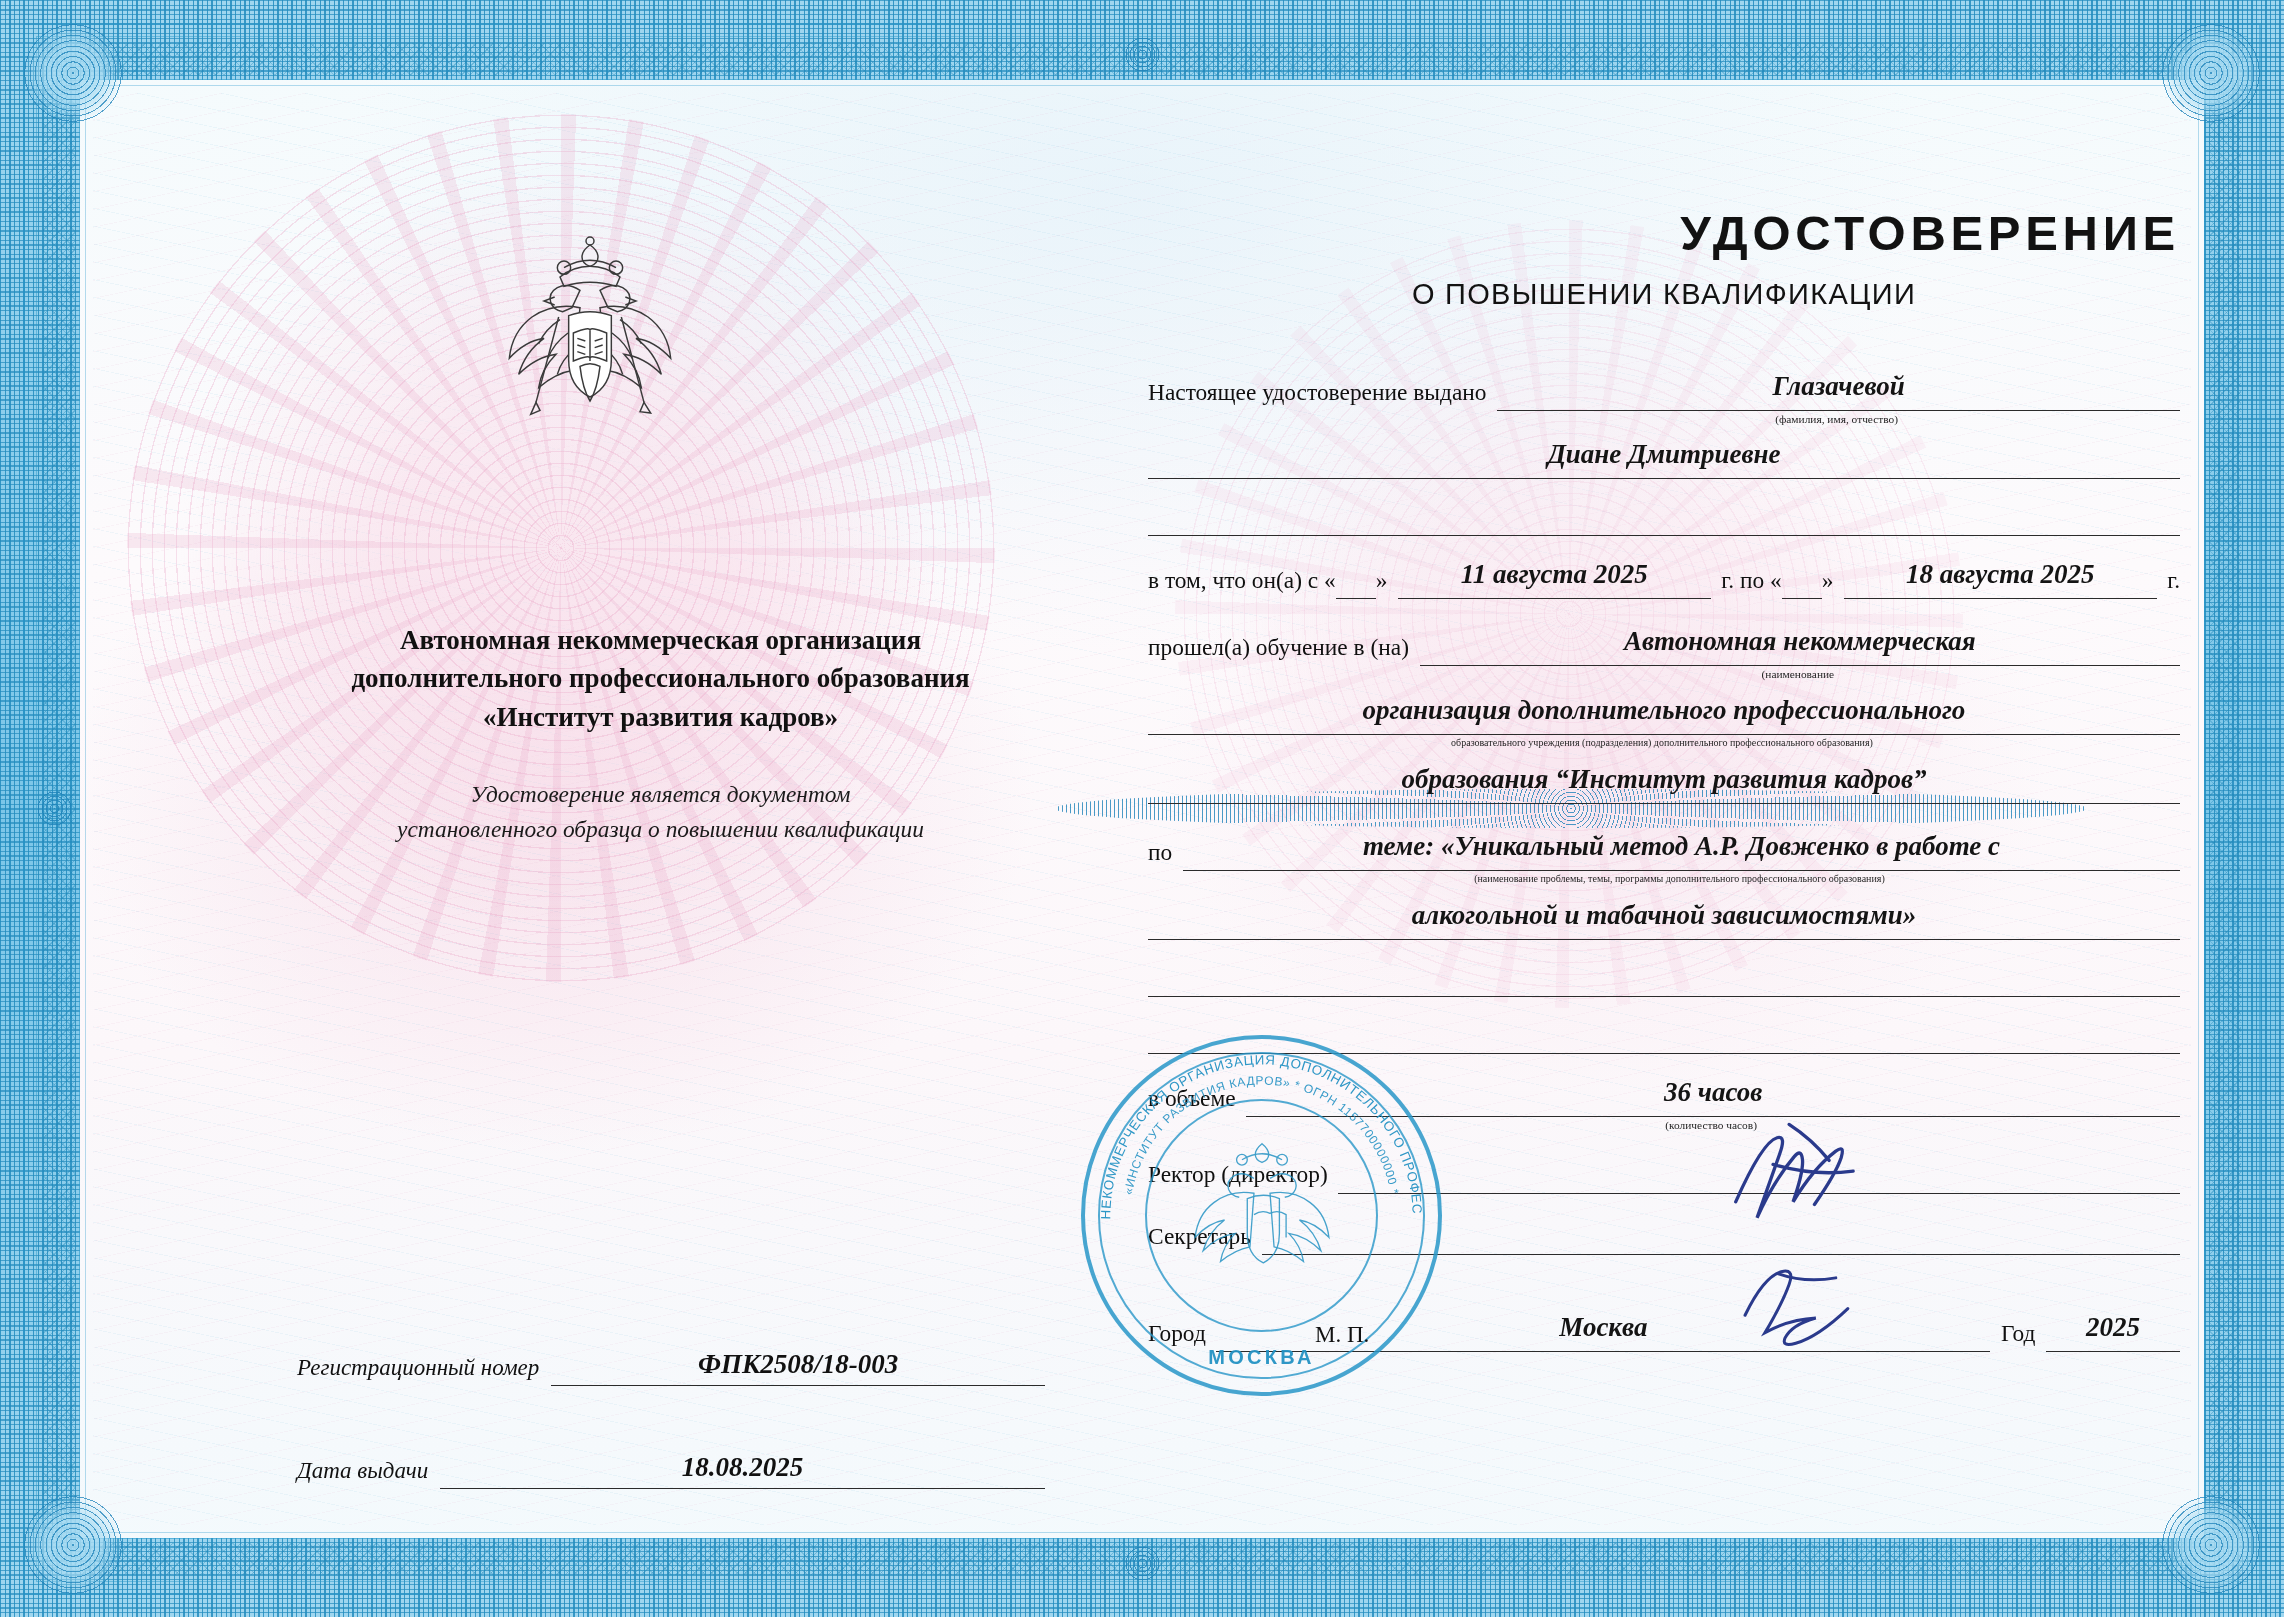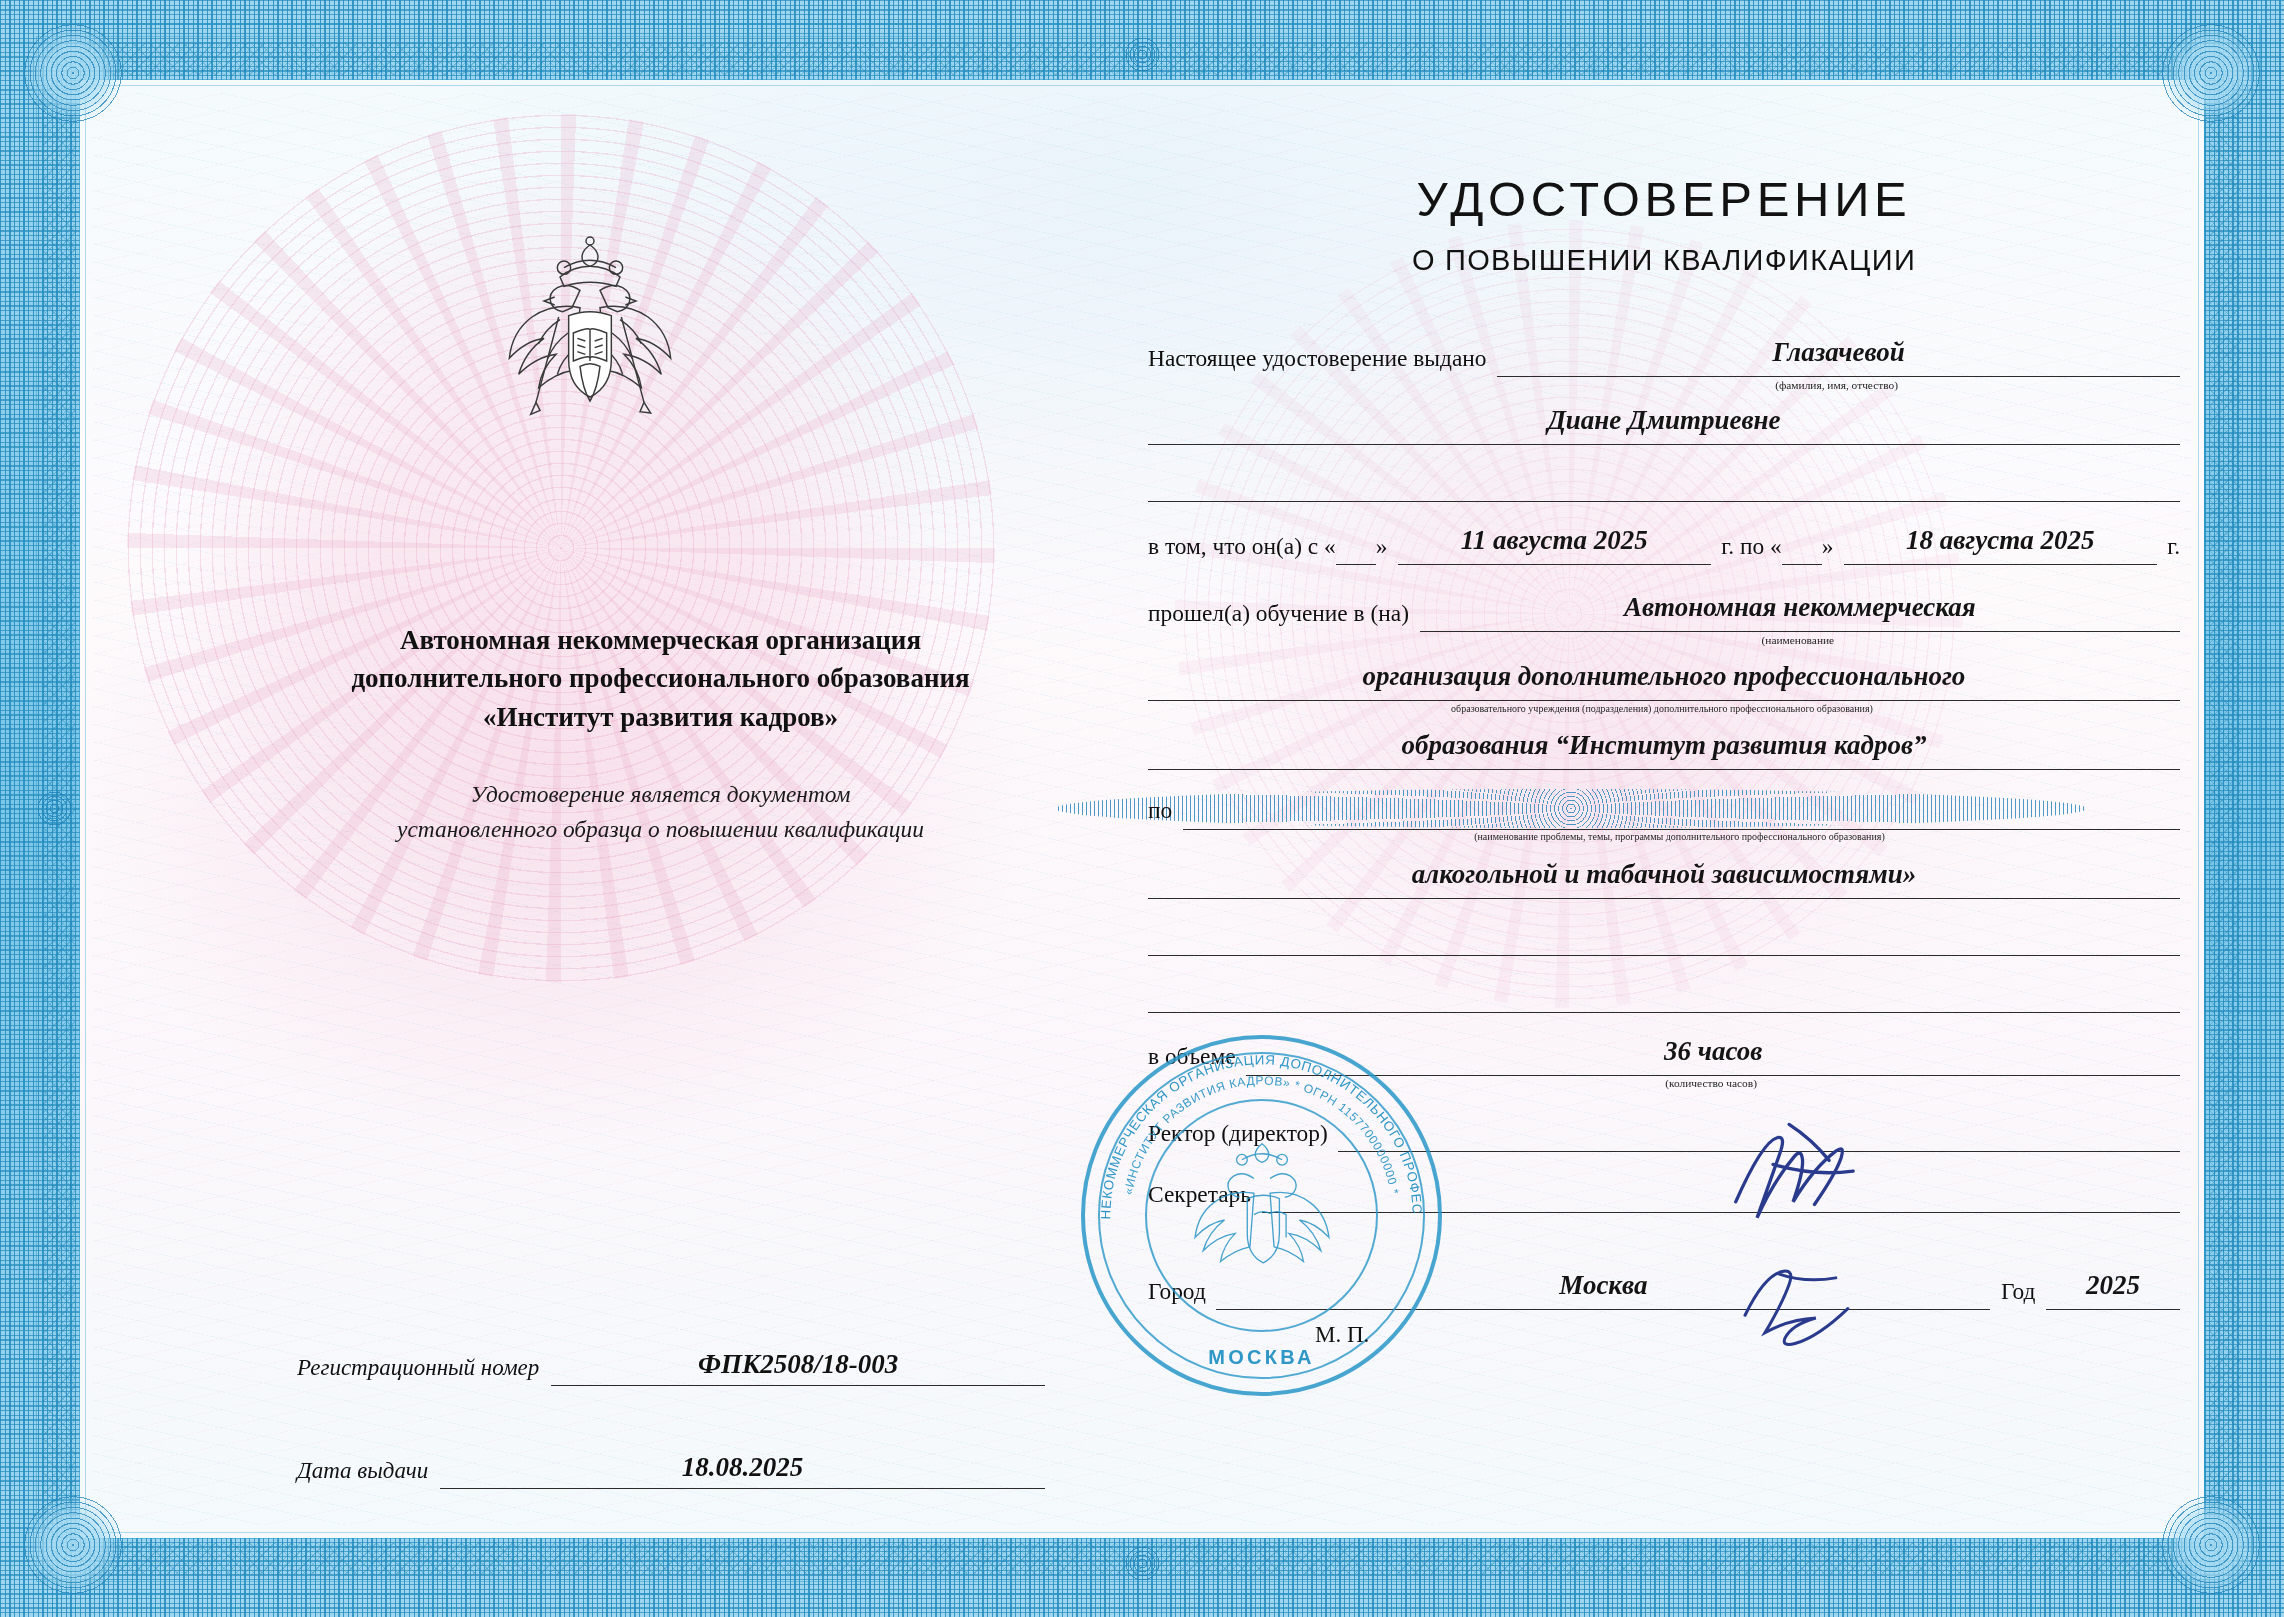--- a/index.html
+++ b/index.html
@@ -200,27 +200,27 @@
   }
 
   
   .right {
     position: absolute;
     left: 1055px;
     top: 0;
     width: 1032px;
   }
   .title-main {
-    text-align: center;
+    text-align: right;
     font-family: "Liberation Sans", sans-serif;
-    font-weight: normal;
+    font-weight: bold;
     font-size: 49px;
     letter-spacing: 4.7px;
     color: #121212;
-    margin-top: 78px;
+    margin-top: 112px;
   }
   .title-sub {
     text-align: center;
     font-family: "Liberation Sans", sans-serif;
     font-size: 29px;
     letter-spacing: 1.3px;
     color: #121212;
     margin-top: 17.4px;
   }
 
@@ -489,20 +489,21 @@
 
       <div class="row" style="margin-top:29px;">
         <div class="line">
           <span class="hand">образования “Институт развития кадров”</span>
         </div>
       </div>
 
       <div class="row" style="margin-top:27px;">
         <div class="lbl">по</div>
         <div class="line ml">
+          <span class="hand">теме: «Уникальный метод А.Р. Довженко в работе с</span>
           <span class="hint small">(наименование проблемы, темы, программы дополнительного профессионального образования)</span>
         </div>
       </div>
 
       <div class="row" style="margin-top:29px;">
         <div class="line">
           <span class="hand">алкогольной и табачной зависимостями»</span>
         </div>
       </div>
 

